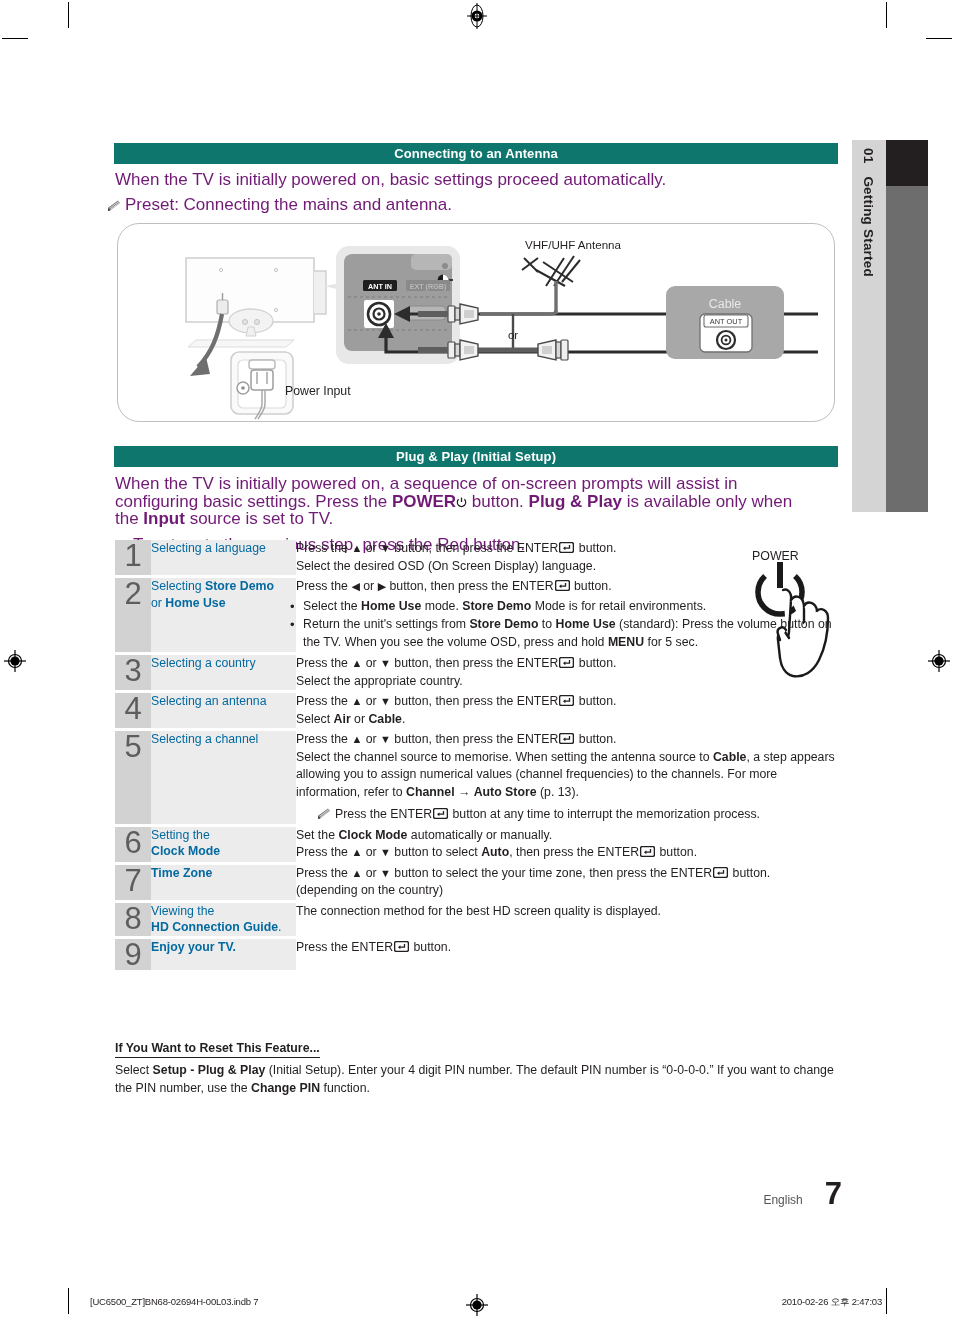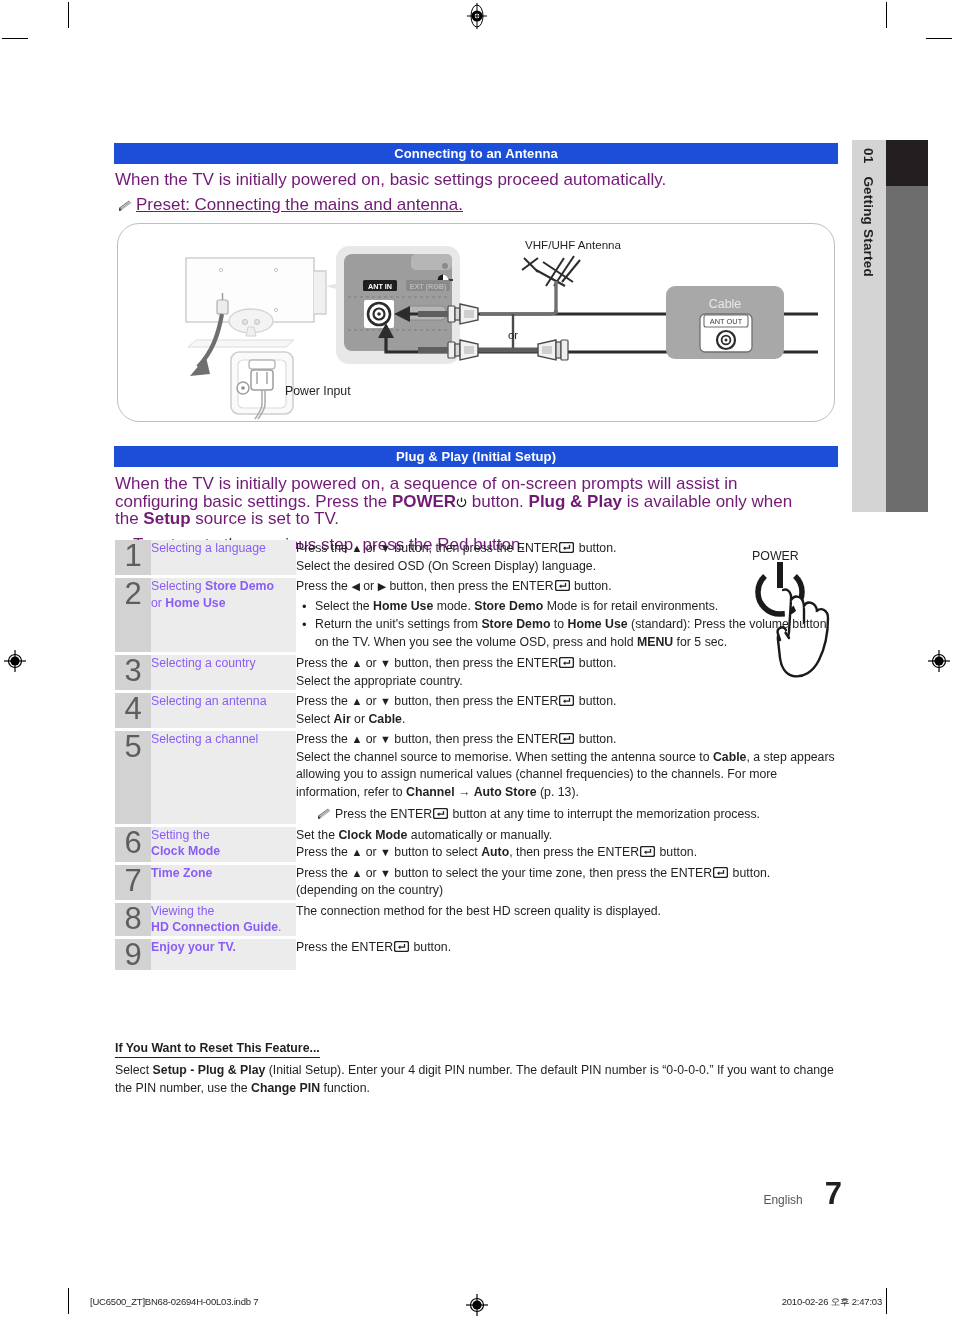--- a/index.html
+++ b/index.html
@@ -48,21 +48,21 @@
   }
   #tab-bar-gray {
     position: absolute; left: 886px; top: 186px;
     width: 42px; height: 326px; background: #6d6d6d;
   }
 
   
   .section-header {
     position: absolute; left: 114px; width: 724px;
     height: 21px;
-    background: #1d4ed8;
+    background: #0f766e;
     color: #ffffff;
     font-size: 13px;
     font-weight: bold;
     display: flex; align-items: center; justify-content: center;
     letter-spacing: .1px;
   }
   #header-antenna { top: 143px; }
   #header-plugplay { top: 446px; }
 
   
@@ -108,28 +108,28 @@
     font-weight: 500;
     color: #5d5d5d;
     padding-top: 2px;
     font-family: "Liberation Sans", sans-serif;
   }
   td.title-cell {
     width: 145px;
     background: #ececec;
     padding: 8px 6px 8px 10px;
     line-height: 16.5px;
-    color: #8b5cf6;
+    color: #0369a1;
   }
   td.desc-cell {
     padding: 8px 2px 8px 9px;
     line-height: 17.5px;
   }
   .rowgap { height: 3px; }
-  ul.bullets { margin: 2px 0 0 0; padding-left: 19px; list-style: none; }
+  ul.bullets { margin: 2px 0 0 0; padding-left: 7px; list-style: none; }
   ul.bullets li { position: relative; margin-bottom: 1px; line-height: 17.5px; }
   ul.bullets li:before {
     content: "\2022"; position: absolute; left: -13px; top: 0;
     font-size: 13px;
   }
   .subnote { margin-top: 5px; padding-left: 21px; }
 
   
   #reset-heading {
     position: absolute; left: 115px; top: 1041px;
@@ -223,21 +223,21 @@
 <div id="tab-bar-gray"></div>
 
 <div class="section-header" id="header-antenna">
   <span>Connecting to an Antenna</span>
 </div>
 
 <div class="para" style="left:115px;top:171px;width:700px;">
   <span>When the TV is initially powered on, basic settings proceed automatically.</span>
 </div>
 
-<div class="para" style="left:118px;top:196px;width:700px;text-decoration:underline;">
+<div class="para" style="left:107px;top:196px;width:700px;">
   <span class="note-icon">
     <svg width="15" height="12" viewBox="0 0 15 12">
       <path d="M1 11 L3.4 10.2 L13 3.1 L11 0.4 L1.4 7.5 Z" fill="#7a7a7a"></path>
       <path d="M1.4 7.5 L3.4 10.2 L1 11 Z" fill="#3a3a3a"></path>
       <line x1="2.6" y1="8.3" x2="11.6" y2="1.6" stroke="#fff" stroke-width="0.7"></line>
       <line x1="3.5" y1="9.4" x2="12.4" y2="2.7" stroke="#fff" stroke-width="0.7"></line>
     </svg>
   </span><span>Preset: Connecting the mains and antenna.</span>
 </div>
 
@@ -369,21 +369,21 @@
 <div class="section-header" id="header-plugplay">
   <span>Plug &amp; Play (Initial Setup)</span>
 </div>
 
 <div class="para" style="left:115px;top:475px;width:700px;">
   <span>When the TV is initially powered on, a sequence of on-screen prompts will assist in configuring basic settings. Press the </span><b>POWER</b><span class="power-glyph">
     <svg width="11" height="11" viewBox="0 0 11 11">
         <path d="M2.6 2.3 A4.2 4.2 0 1 0 8.4 2.3" fill="none" stroke="#231f20" stroke-width="1.2"></path>
         <line x1="5.5" y1="0.6" x2="5.5" y2="5" stroke="#231f20" stroke-width="1.3"></line>
       </svg>
-  </span><span> button. </span><b>Plug &amp; Play</b><span> is available only when the </span><b>Setup</b><span> source is set to TV.</span>
+  </span><span> button. </span><b>Plug &amp; Play</b><span> is available only when the </span><b>Input</b><span> source is set to TV.</span>
 </div>
 
 <div class="para" style="left:115px;top:536px;width:700px;">
   <span class="note-icon">
     <svg width="15" height="12" viewBox="0 0 15 12">
       <path d="M1 11 L3.4 10.2 L13 3.1 L11 0.4 L1.4 7.5 Z" fill="#7a7a7a"></path>
       <path d="M1.4 7.5 L3.4 10.2 L1 11 Z" fill="#3a3a3a"></path>
       <line x1="2.6" y1="8.3" x2="11.6" y2="1.6" stroke="#fff" stroke-width="0.7"></line>
       <line x1="3.5" y1="9.4" x2="12.4" y2="2.7" stroke="#fff" stroke-width="0.7"></line>
     </svg>

